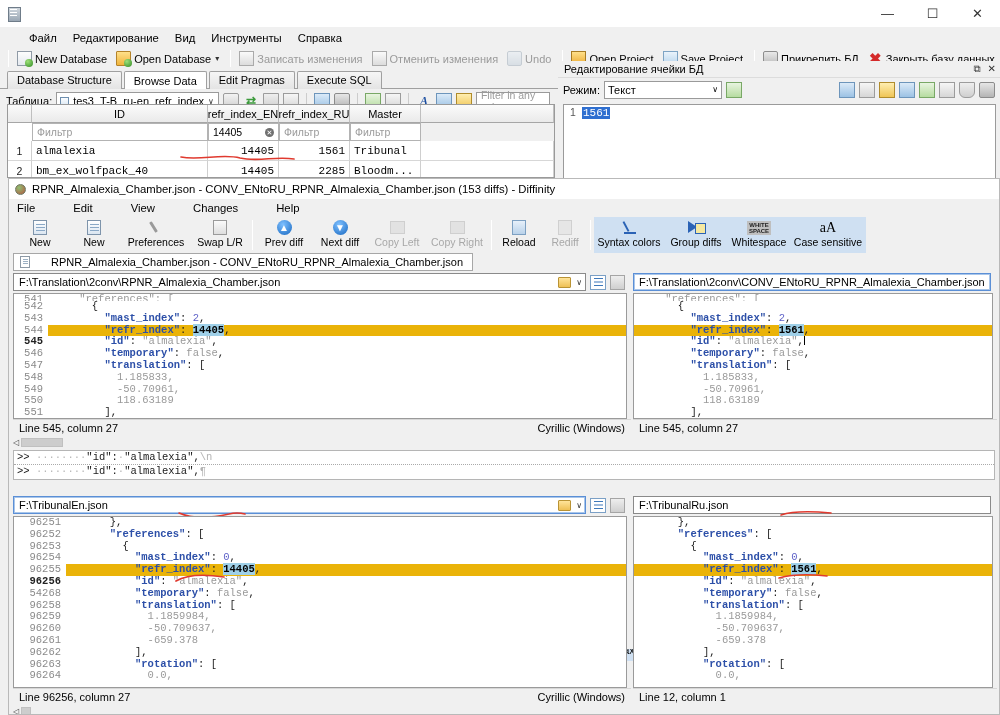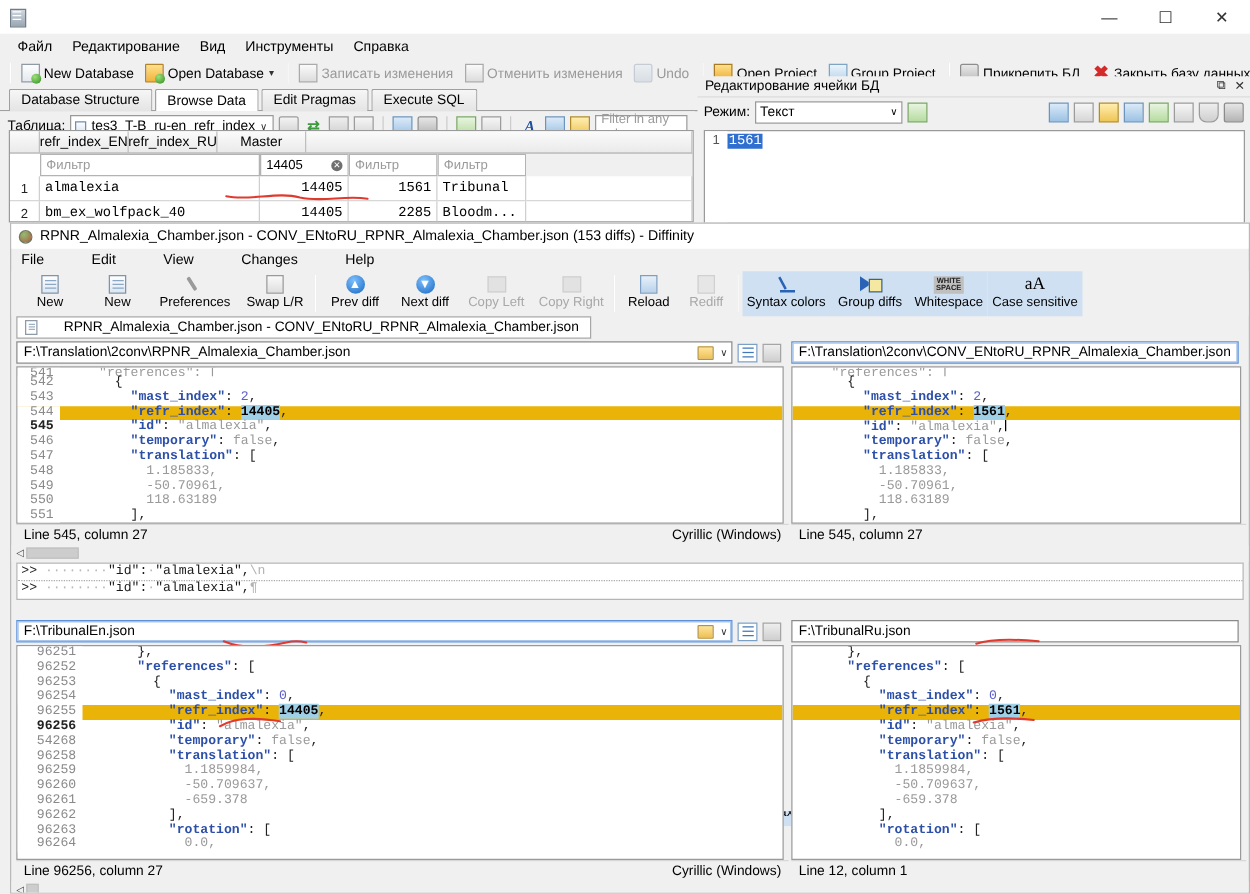--- a/index.html
+++ b/index.html
@@ -38,21 +38,21 @@
     content:""; position:absolute; left:3px; top:2px; width:7px; height:1px;
     background:#fff; box-shadow: 0 3px 0 #fff, 0 6px 0 #fff;
   }
   .sq-title { font-size: 11.5px; color:#111; white-space: nowrap; }
   .sq-winbtns { margin-left:auto; display:flex; height:28px; }
   .sq-winbtn {
     width: 45px; height: 28px; display:flex; align-items:center; justify-content:center;
     font-size: 13px; color:#333;
   }
 
-  .sq-menubar { height: 19px; display:flex; align-items:center; padding-left:6px; gap:0; background:#f0f0f0;}
+  .sq-menubar { height: 19px; display:flex; align-items:center; padding-left:21px; gap:0; background:#f0f0f0;}
   .sq-menubar span { padding: 2px 8px; font-size: 11.3px; color:#000; }
 
   .sq-toolbar {
     height: 23px; display:flex; align-items:center; padding-left:3px;
     background:#f0f0f0; gap: 0;
   }
   .tbtn { display:flex; align-items:center; gap:3px; padding:2px 6px 2px 3px; font-size:11px; white-space:nowrap;}
   .tsep { width:1px; height:17px; background:#d3d3d3; margin:0 5px; border-right:1px solid #fff;}
   .ticon { width:15px; height:15px; position:relative; flex:0 0 auto; }
   .ico-doc { background:linear-gradient(180deg,#fdfdfd,#e4e9ef); border:1px solid #8f9aa6; }
@@ -273,21 +273,21 @@
         <span class="ticon ico-undo"></span>
         <span>Undo</span>
       </div>
       <div class="tsep"></div>
       <div class="tbtn">
         <span class="ticon ico-proj"></span>
         <span>Open Project</span>
       </div>
       <div class="tbtn">
         <span class="ticon ico-proj2"></span>
-        <span>Group Project</span>
+        <span>Save Project</span>
       </div>
       <div class="tsep"></div>
       <div class="tbtn">
         <span class="ticon ico-db"></span>
         <span>Прикрепить БД</span>
       </div>
       <div class="tbtn">
         <span class="ticon ico-x">✖</span>
         <span>Закрыть базу данных</span>
       </div>
@@ -320,20 +320,21 @@
       <span class="sep-v"></span>
       <span class="mini-ic mi-italA">A</span>
       <span class="mini-ic mi-blue"></span>
       <span class="mini-ic mi-ydoc"></span>
       <div class="filterbox">Filter in any column</div>
     </div>
 
     <div class="sq-grid">
       <div class="gr-row gr-hdr">
         <div class="gr-cell c-num"></div>
+        <div class="gr-cell c-id">ID</div>
         <div class="gr-cell c-en">refr_index_EN</div>
         <div class="gr-cell c-ru">refr_index_RU</div>
         <div class="gr-cell c-ma">Master</div>
         <div class="gr-cell c-rest"></div>
       </div>
       <div class="gr-row filterrow">
         <div class="gr-cell c-num" style="border:none"></div>
         <div class="gr-cell c-id">Фильтр</div>
         <div class="gr-cell c-en active">
           <span>14405</span>

